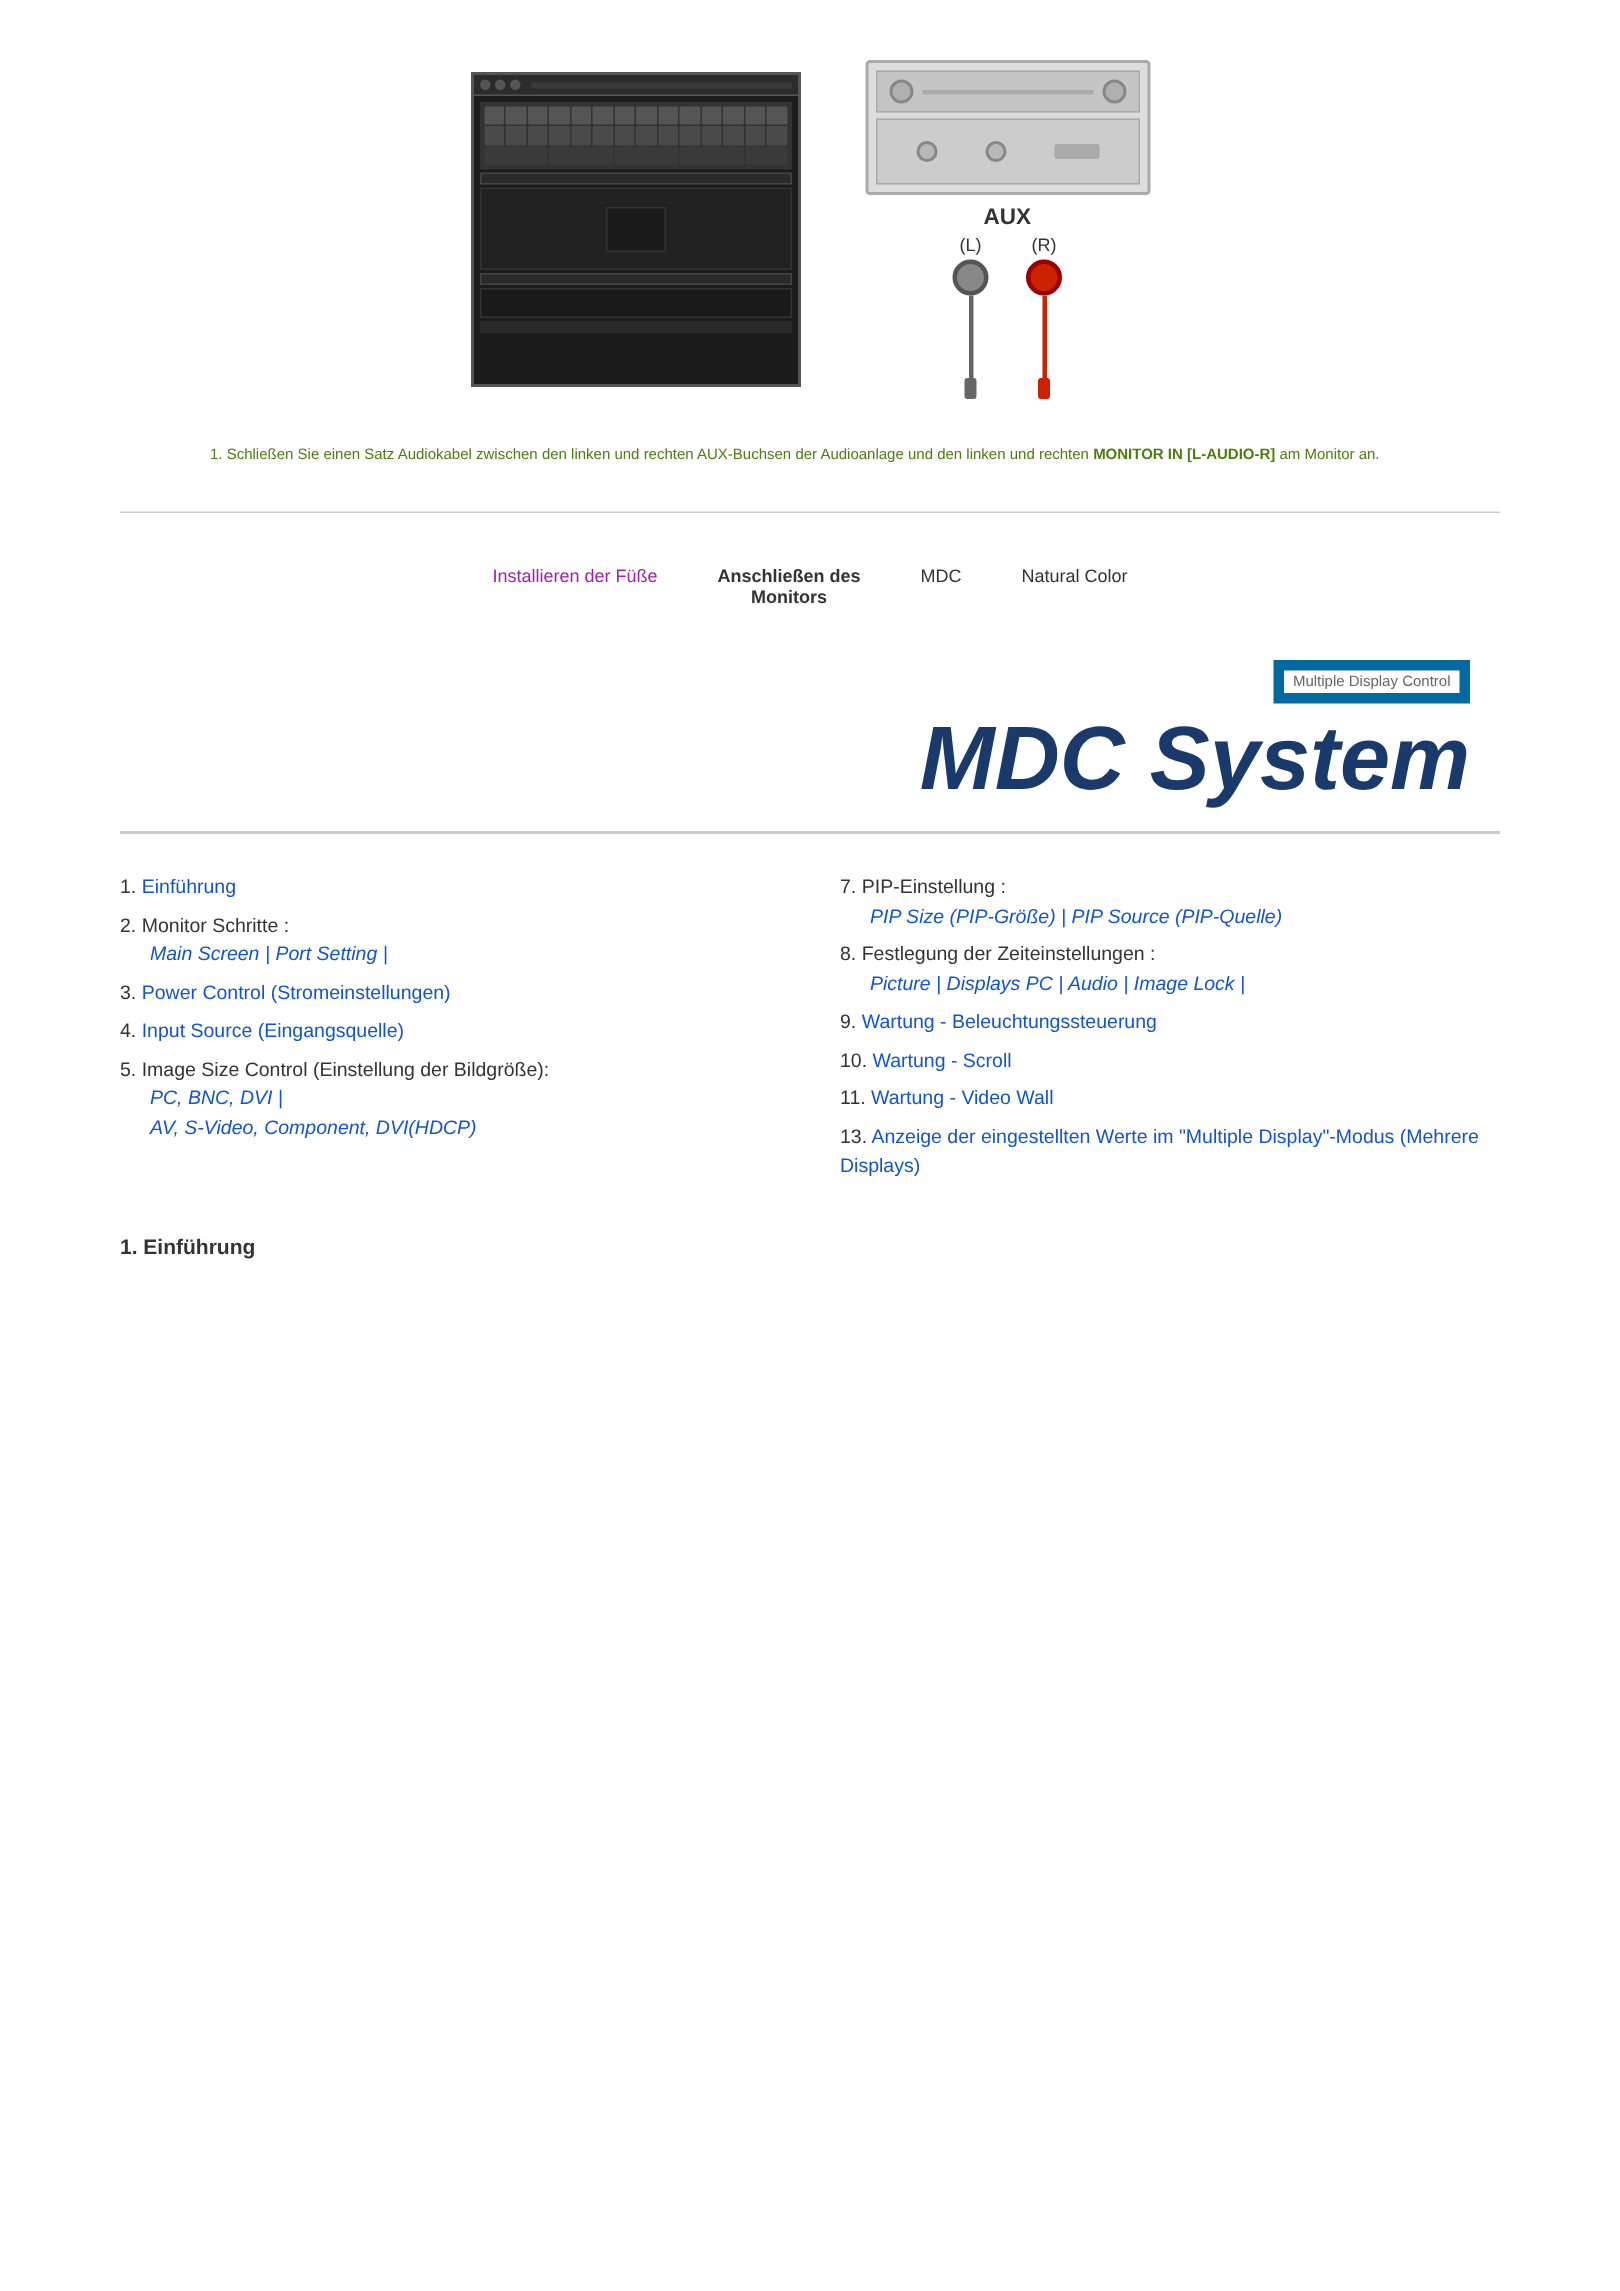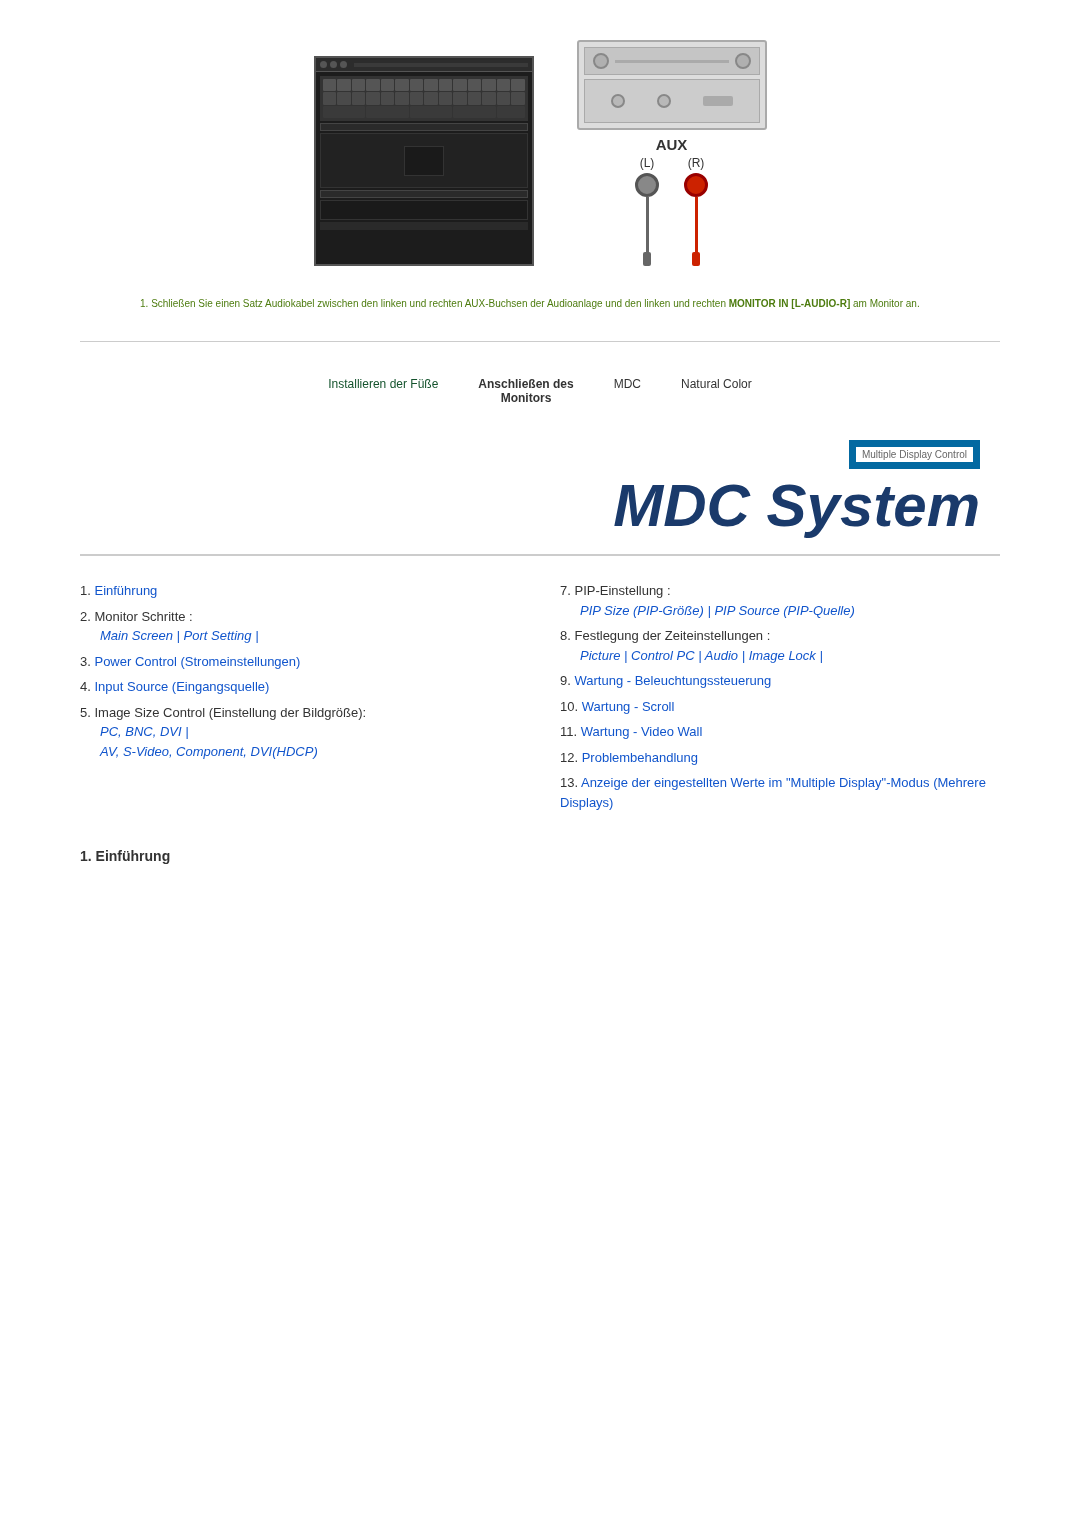--- a/index.html
+++ b/index.html
@@ -12,21 +12,21 @@
       min-height: 1527px;
     }
 
     .page-container {
       padding: 40px 80px;
     }
 
     
     .top-images {
       display: flex;
-      align-items: flex-end;
+      align-items: center;
       gap: 43px;
       margin-bottom: 30px;
       justify-content: center;
     }
 
     
     .instruction-section {
       margin: 20px 0 30px 60px;
     }
 
@@ -217,21 +217,21 @@
   <div class="instruction-section">
     <p class="instruction-text">
       <span>1.</span>
       <span>Schließen Sie einen Satz Audiokabel zwischen den linken und rechten AUX-Buchsen der Audioanlage und den linken und rechten </span><strong>MONITOR IN [L-AUDIO-R]</strong><span> am Monitor an.</span>
     </p>
   </div>
 
   <hr class="hr">
 
   <div class="nav-tabs">
-    <div class="nav-tab" style="text-align:center; font-size:12px; color:#14532d;">
+    <div class="nav-tab" style="text-align:center; font-size:12px; color:#a21caf;">
       <span>Installieren der Füße</span>
     </div>
     <div class="nav-tab active" style="text-align:center; font-size:12px; font-weight:bold; color:#333;">
       <span>Anschließen des<br>Monitors</span>
     </div>
     <div class="nav-tab" style="text-align:right; font-size:12px; color:#333;">
       <span>MDC</span>
     </div>
     <div class="nav-tab" style="text-align:center; font-size:12px; color:#333;">
       <span>Natural Color</span>
@@ -280,34 +280,31 @@
     <div class="toc-right">
       <div class="toc-item">
         <span class="item-number">7. </span><span>PIP-Einstellung :</span>
         <div class="toc-subitem">
           <a class="toc-link">PIP Size (PIP-Größe)</a> | <a class="toc-link">PIP Source (PIP-Quelle)</a>
         </div>
       </div>
       <div class="toc-item">
         <span class="item-number">8. </span><span>Festlegung der Zeiteinstellungen :</span>
         <div class="toc-subitem">
-          <a class="toc-link">Picture</a> | <a class="toc-link">Control PC</a> | <a class="toc-link">Audio</a> | <a class="toc-link">Image Lock</a> |
+          <a class="toc-link">Picture</a> | <a class="toc-link">Displays PC</a> | <a class="toc-link">Audio</a> | <a class="toc-link">Image Lock</a> |
         </div>
       </div>
       <div class="toc-item">
         <span class="item-number">9. </span><a class="toc-link">Wartung - Beleuchtungssteuerung</a>
       </div>
       <div class="toc-item">
         <span class="item-number">10. </span><a class="toc-link">Wartung - Scroll</a>
       </div>
       <div class="toc-item">
         <span class="item-number">11. </span><a class="toc-link">Wartung - Video Wall</a>
-      </div>
-      <div class="toc-item">
-        <span class="item-number">12. </span><a class="toc-link">Problembehandlung</a>
       </div>
       <div class="toc-item">
         <span class="item-number">13. </span><a class="toc-link">Anzeige der eingestellten Werte im "Multiple Display"-Modus (Mehrere Displays)</a>
       </div>
     </div>
 
   </div>
 
   <div style="margin-top:10px;">
     <span class="section-heading">1. Einführung</span>

